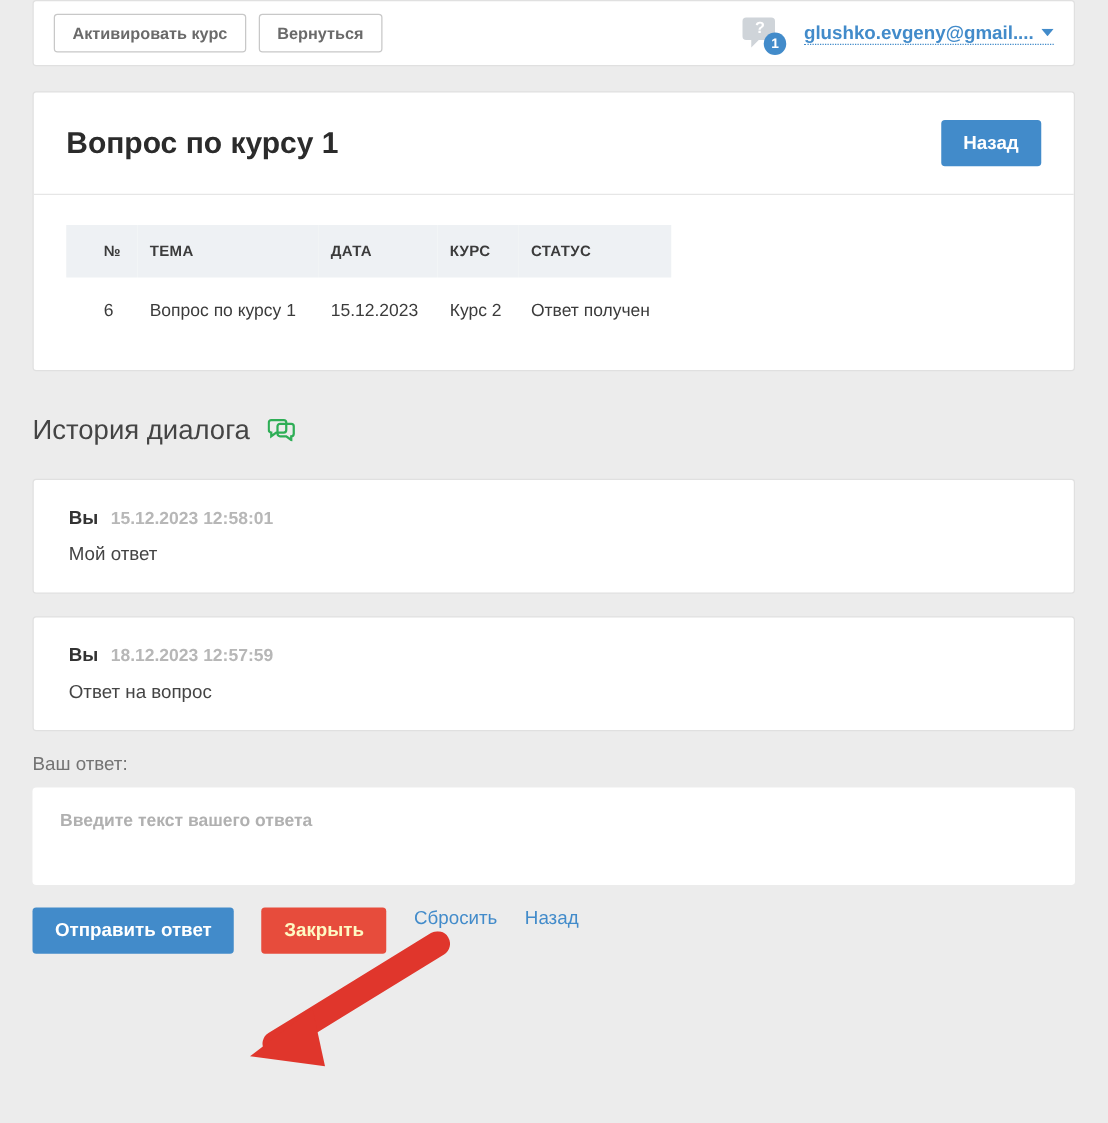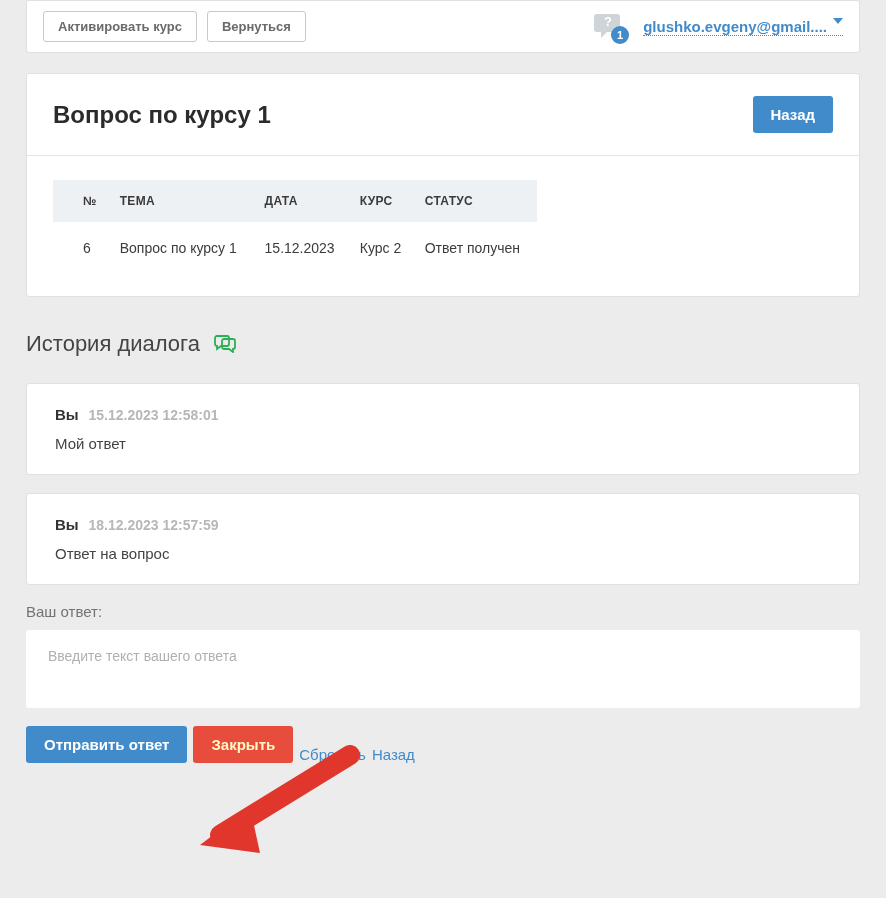--- a/index.html
+++ b/index.html
@@ -42,21 +42,21 @@
     color: #fff;
     border-radius: 50%;
     width: 18px; height: 18px;
     display: flex; align-items: center; justify-content: center;
     font-size: 11px; font-weight: 700;
   }
   .user-email {
     color: #428bca;
     font-weight: 600;
     border-bottom: 1px dotted #428bca;
-    display: flex; gap: 6px;
+    display: flex; align-items: center; gap: 6px;
     font-size: 15px;
     cursor: pointer;
   }
   .card {
     background: #fff;
     border: 1px solid #e0e0e0;
     border-radius: 3px;
     margin: 0 26px 24px 26px;
     padding: 22px 26px;
   }
@@ -104,24 +104,25 @@
   .msg-author { font-weight: 700; font-size: 15px; color: #333; margin-right: 6px; }
   .msg-ts { color: #b7b7b7; font-size: 14px; font-weight: 600; }
   .msg-body { font-size: 15px; color: #444; }
   .reply-label { margin: 0 26px 10px 26px; font-size: 15px; color: #737373; }
   .reply-box {
     background: #fff;
     border-radius: 3px;
     margin: 0 26px 0 26px;
     padding: 18px 22px;
     min-height: 78px;
+    font-weight: bold;
   }
   .reply-box .ph { color: #b0b0b0; font-size: 14px; }
   .actions {
-    display: flex; align-items: flex-end; gap: 6px;
+    display: flex; align-items: flex-start; gap: 22px;
     margin: 18px 26px 24px 26px;
   }
   .btn-danger {
     background: #e74c3c;
     color: #fef9c3;
     border: none;
     border-radius: 3px;
     padding: 10px 18px;
     font-size: 15px;
     font-weight: 600;

